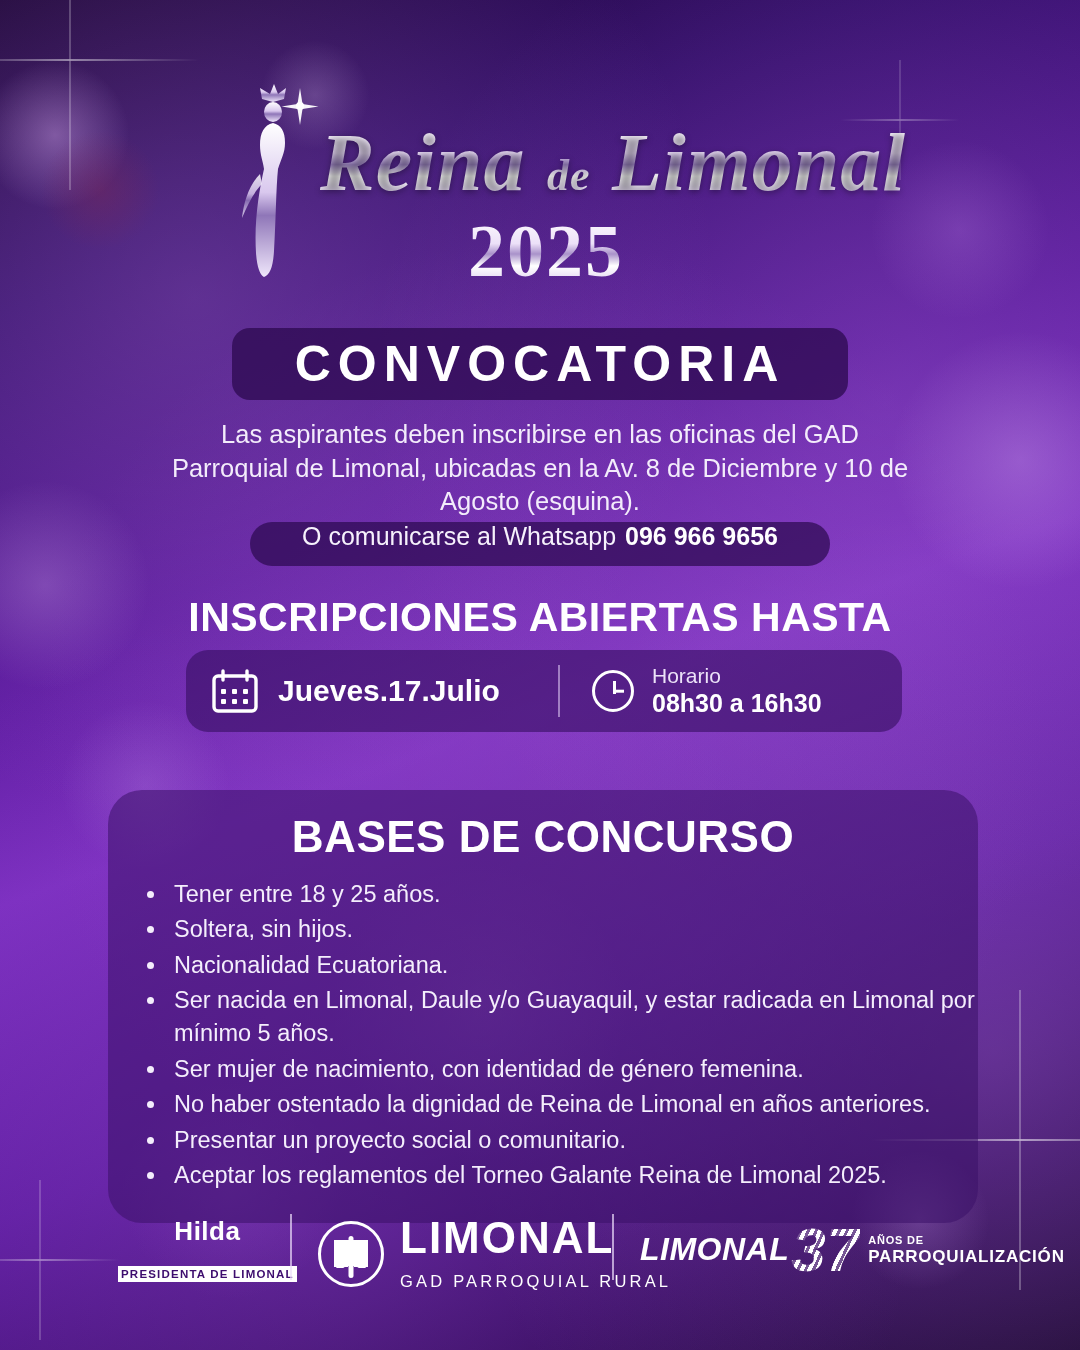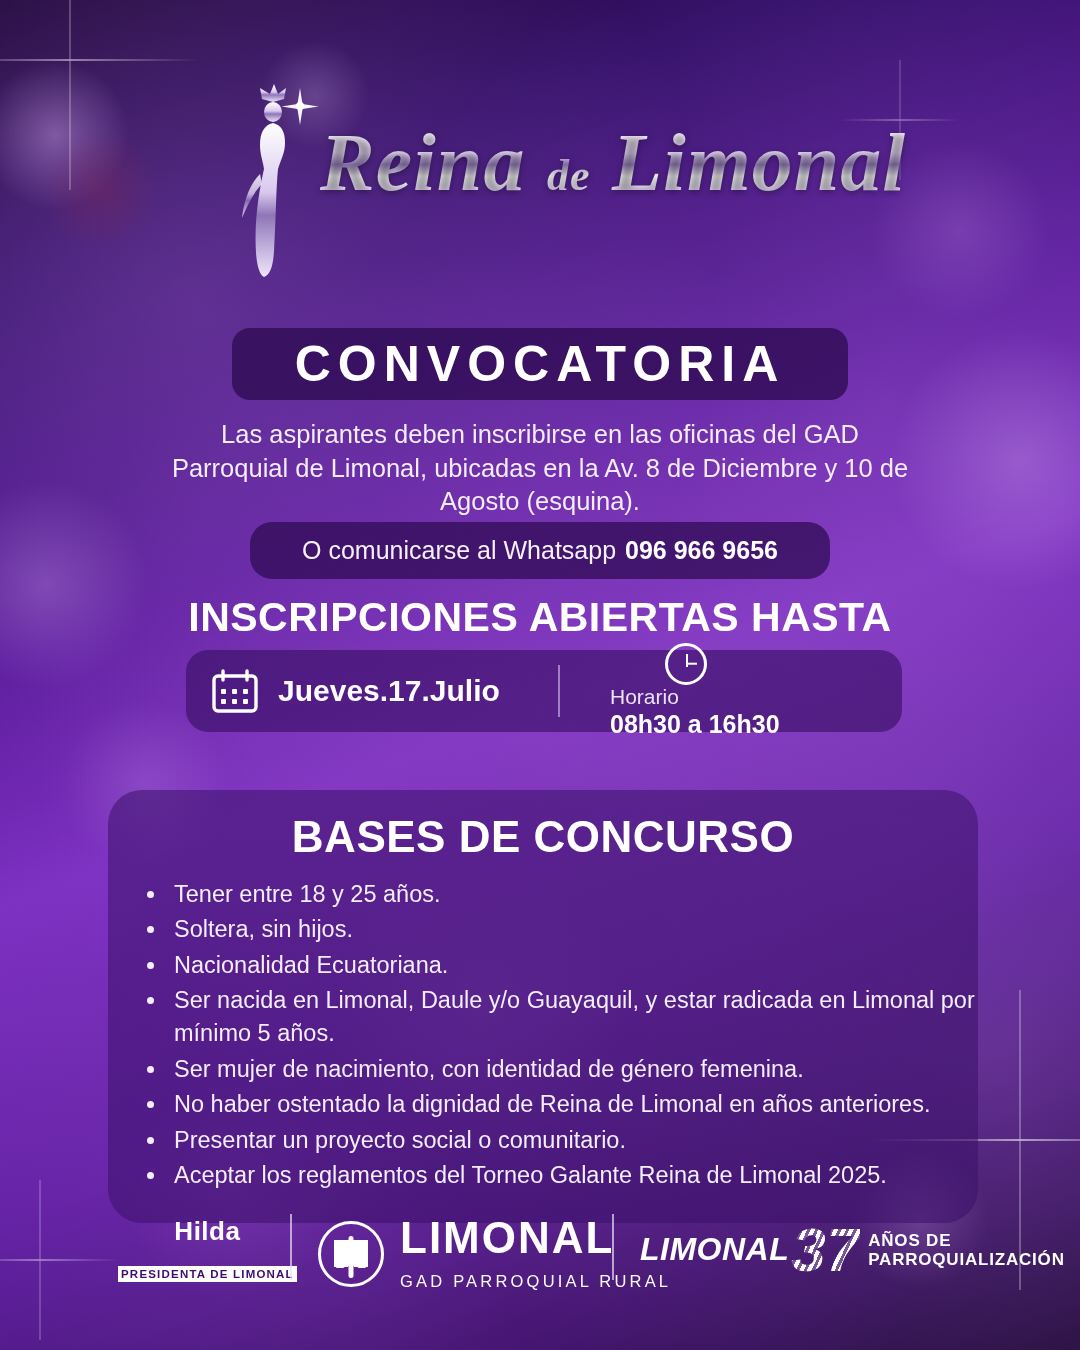--- a/index.html
+++ b/index.html
@@ -81,43 +81,43 @@
     display:flex; align-items:center; justify-content:center;
     color:#fff; font-size:50px; font-weight:bold; letter-spacing:7px;
   }
 
   .intro {
     position:absolute; left:160px; top:418px; width:760px;
     text-align:center; color:#f3ecfb; font-size:25.5px; line-height:1.32;
   }
 
   .whatsapp {
-    position:absolute; left:250px; top:522px; width:580px; height:57px;
+    position:absolute; left:250px; top:522px; width:580px; height:44px;
     background:rgba(44,10,80,0.72); border-radius:22px;
-    display:flex; align-items:center; justify-content:center;
+    display:flex; justify-content:center;
     color:#f6f1fc; font-size:25px;
   }
   .whatsapp b { margin-left:9px; font-weight:bold; color:#ffffff; }
 
   .insc-title {
     position:absolute; left:0; right:0; top:594px;
     text-align:center; color:#fff; font-size:41px; font-weight:bold; letter-spacing:0.5px;
   }
 
   
   .datebar {
     position:absolute; left:186px; top:650px; width:716px; height:82px;
     background:rgba(55,14,98,0.62); border-radius:22px;
     display:flex; align-items:center;
   }
   .date-block { display:flex; align-items:center; padding-left:26px; width:372px; }
   .cal-icon { width:46px; height:44px; position:relative; }
   .date-text { color:#fff; font-size:30px; font-weight:bold; margin-left:20px; }
   .vdiv { width:2px; height:52px; background:rgba(225,205,245,0.55); }
-  .time-block { display:flex; align-items:center; padding-left:32px;flex-direction:column; }
+  .time-block { display:flex; align-items:center; padding-left:32px; }
   .clock-icon { width:42px; height:42px; border:3.5px solid #fff; border-radius:50%; position:relative; }
   .clock-icon::before { content:""; position:absolute; left:50%; top:8px; width:2.6px; height:13px; background:#fff; transform-origin:bottom center; }
   .clock-icon::after  { content:""; position:absolute; left:50%; top:50%; width:11px; height:2.6px; background:#fff; transform:translateY(-50%); }
   .time-text { margin-left:18px; color:#fff; line-height:1.18; }
   .time-label { font-size:21px; font-weight:normal; color:#ece2f8; }
   .time-value { font-size:25px; font-weight:bold; }
 
   
   .bases {
     position:absolute; left:108px; top:790px; width:870px; height:433px;
@@ -163,21 +163,21 @@
   .f-37 { position:absolute; left:640px; top:22px; display:flex; align-items:center; color:#fff; }
   .f37-lim { font-size:32px; font-weight:bold; font-style:italic; letter-spacing:0.5px; }
   .f37-num {
     font-size:62px; font-weight:bold; font-style:italic; margin-left:2px;
     background:
       repeating-linear-gradient(115deg, #ffffff 0 4px, rgba(255,255,255,0.25) 4px 7px);
     -webkit-background-clip:text; background-clip:text; color:transparent;
     line-height:0.9;
   }
   .f37-txt { margin-left:8px; line-height:1.12; }
-  .f37-txt .a1 { font-size:17px; font-weight:bold; letter-spacing:0.8px; }
+  .f37-txt .a1 { font-size:11px; font-weight:bold; letter-spacing:0.8px; }
   .f37-txt .a2 { font-size:17px; font-weight:bold; letter-spacing:0.8px; }
 </style>
 </head>
 <body>
 
 <div class="poster">
   <div class="bokeh b1"></div>
   <div class="bokeh b2"></div>
   <div class="bokeh b3"></div>
   <div class="bokeh b4"></div>
@@ -209,20 +209,21 @@
         <path d="M43 45 c-9 2 -13 10 -13 22 c0 10 3 16 4 24 c-5 22 -10 52 -8 84 c1 14 4 22 8 24 c6 -2 9 -10 10 -26 c2 -34 2 -62 4 -82 c3 -10 7 -16 7 -26 c0 -12 -4 -18 -12 -20 z" fill="url(#sil)"></path>
         <path d="M30 96 c-10 10 -16 26 -18 44 c6 -14 12 -26 20 -34 z" fill="url(#sil)" opacity=".85"></path>
         <circle cx="70" cy="28" r="4" fill="#ffffff"></circle>
         <path d="M70 10 l2.5 16 l16 2.5 l-16 2.5 l-2.5 16 l-2.5 -16 l-16 -2.5 l16 -2.5 z" fill="#ffffff" opacity=".95"></path>
       </svg>
       <div class="title-main">
         <span>Reina</span>
         <span class="de">de</span>
         <span>Limonal</span>
       </div>
+      <div class="title-year">2025</div>
     </div>
 
     <div class="convocatoria">CONVOCATORIA</div>
 
     <div class="intro">Las aspirantes deben inscribirse en las oficinas del GAD Parroquial de Limonal, ubicadas en la Av. 8 de Diciembre y 10 de Agosto (esquina).</div>
 
     <div class="whatsapp">
       <span>O comunicarse al Whatsapp</span>
       <b>096 966 9656</b>
     </div>

